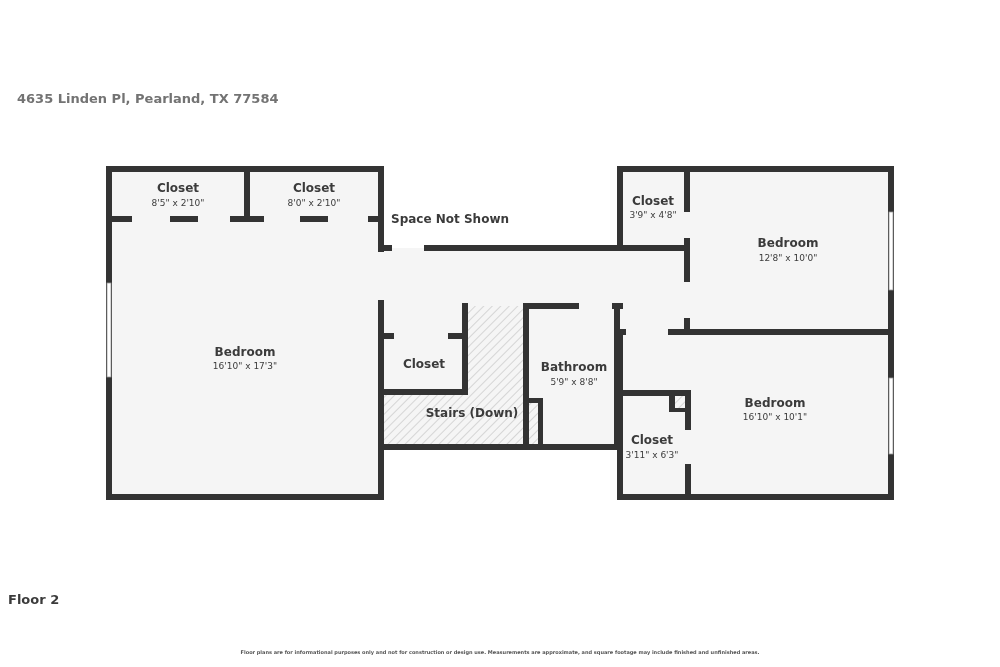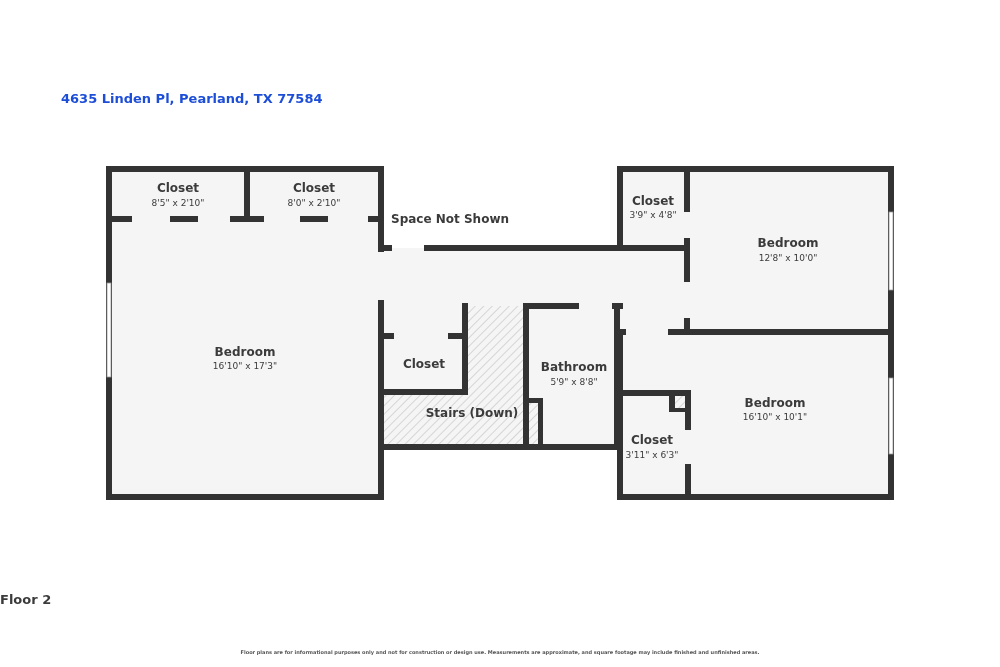--- a/index.html
+++ b/index.html
@@ -1,19 +1,19 @@
 <!DOCTYPE html>
 <html><head>
   <meta charset="utf-8">
   <style>
     html, body { margin: 0; padding: 0; background: #ffffff; }
     body { width: 1000px; height: 667px; position: relative; overflow: hidden;
            font-family: "DejaVu Sans", sans-serif; color: #3a3a3a; }
-    .address { position: absolute; left: 17px; top: 91px; font-size: 13px; font-weight: bold; color: #1d4ed8; margin-left: 44px; }
-    .floor-label { position: absolute; left: 0; top: 592px; font-size: 13px; font-weight: bold; color: #3b3b3b; }
+    .address { position: absolute; left: 17px; top: 91px; font-size: 13px; font-weight: bold; color: #737373; }
+    .floor-label { position: absolute; left: 8px; top: 592px; font-size: 13px; font-weight: bold; color: #3b3b3b; }
     .disclaimer { position: absolute; left: 0; width: 1000px; top: 649px; text-align: center; font-size: 5px; font-weight: bold; color: #555; }
     svg.plan { position: absolute; left: 0; top: 0; }
     .room-name { font-family: "DejaVu Sans", sans-serif; font-weight: bold; font-size: 12px; fill: #3b3b3b; }
     .room-dim { font-family: "DejaVu Sans", sans-serif; font-size: 9px; fill: #3b3b3b; }
     .space-label { font-family: "DejaVu Sans", sans-serif; font-weight: bold; font-size: 12px; fill: #3b3b3b; }
   </style>
 </head>
 <body>
 
 <div class="address">4635 Linden Pl, Pearland, TX 77584</div>

